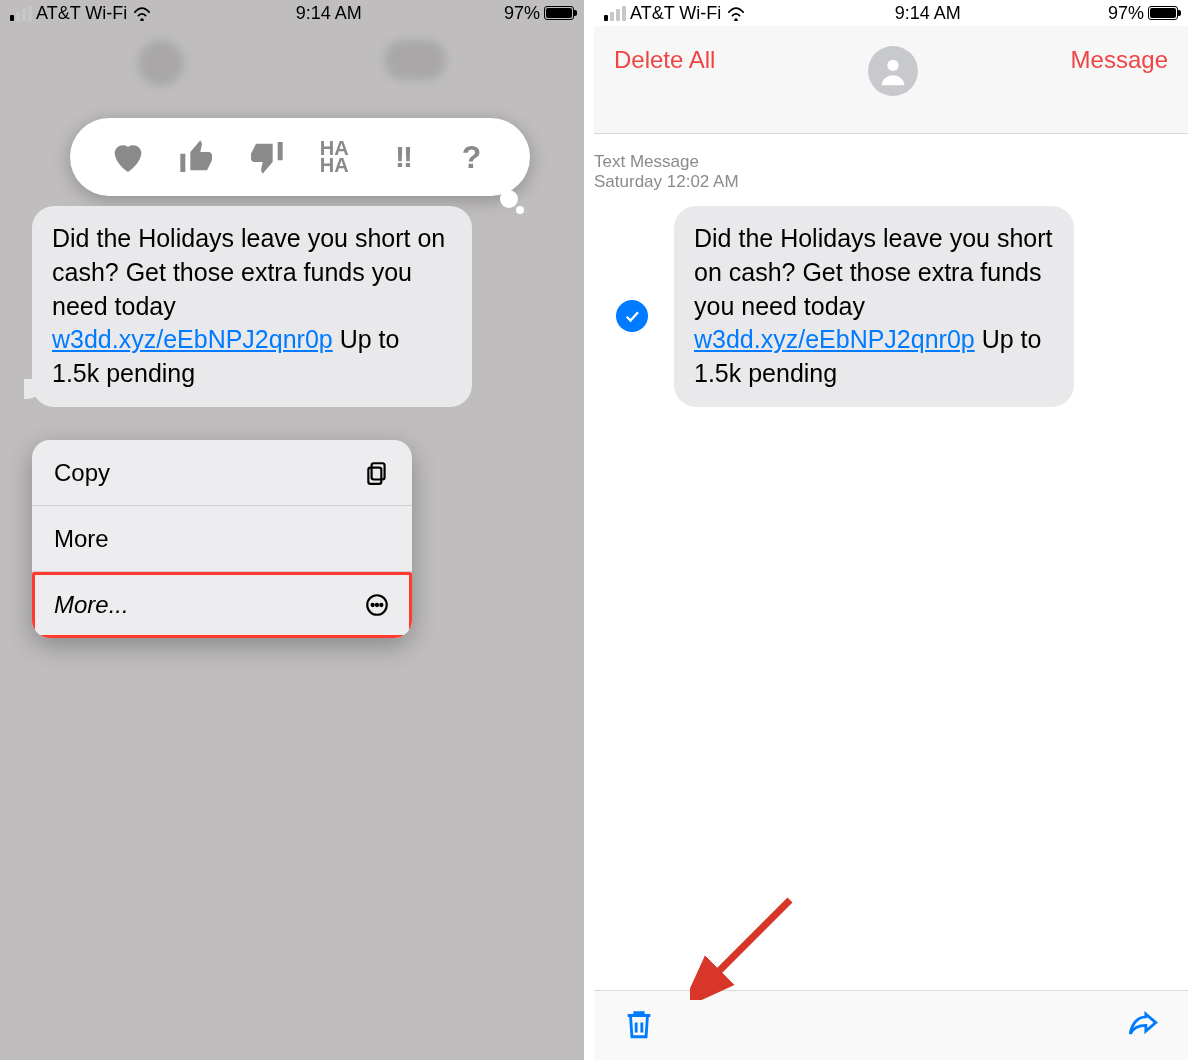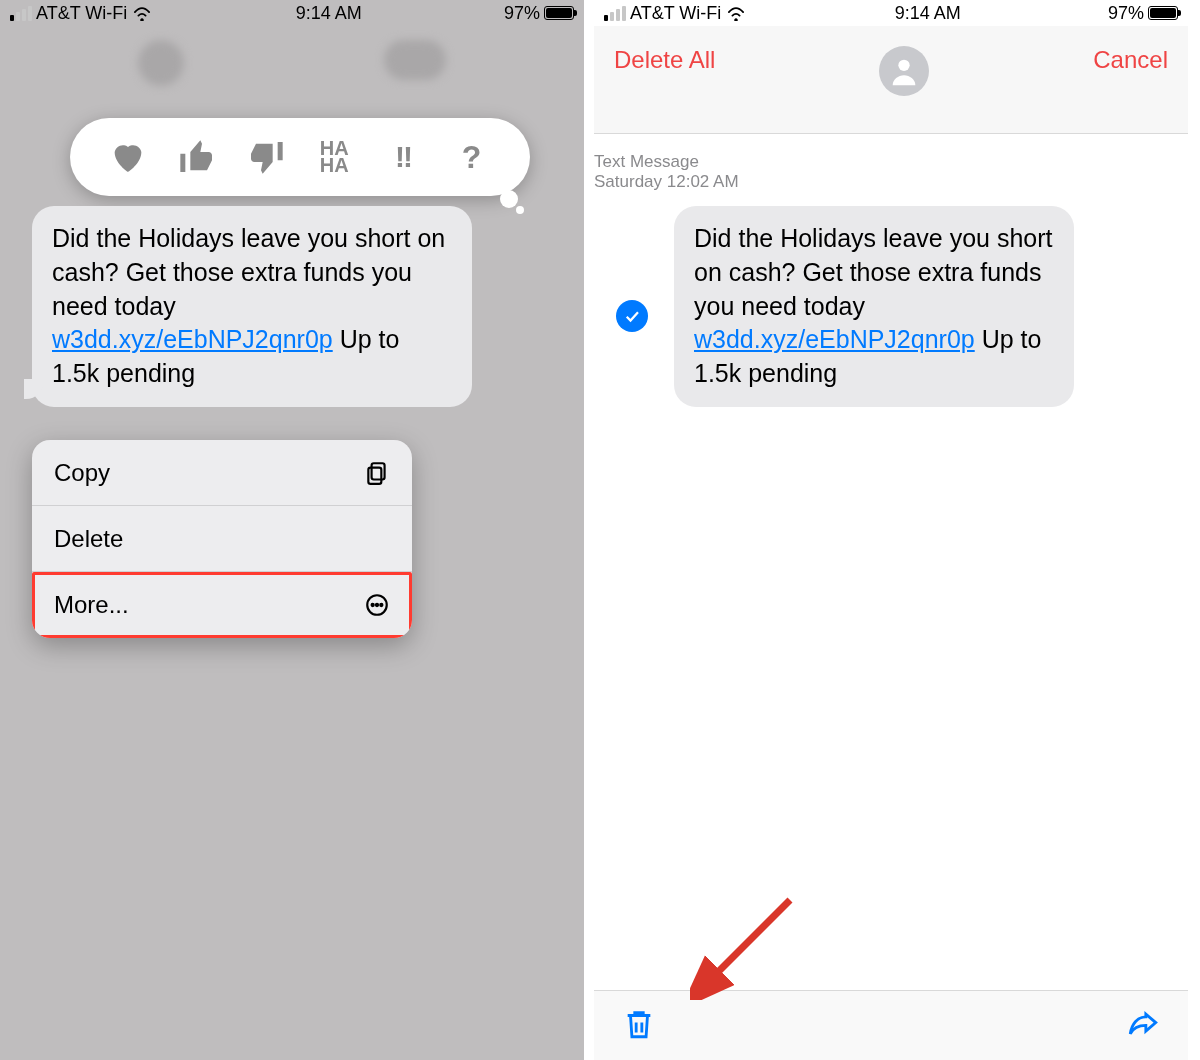--- a/index.html
+++ b/index.html
@@ -73,21 +73,21 @@
   .ctxmenu{
     position:absolute; left:32px; top:440px; width:380px;
     background:rgba(238,238,240,0.96); border-radius:18px; overflow:hidden;
     box-shadow:0 8px 26px rgba(0,0,0,.28);
   }
   .ctxmenu .row{
     height:66px; display:flex; align-items:center; justify-content:space-between;
     padding:16px 22px; font-size:24px; color:#000;
     border-bottom:1px solid rgba(0,0,0,.12);
   }
-  .ctxmenu .row:last-child{border-bottom:none;}
+  .ctxmenu .row:last-child{border-bottom:none;font-style:italic;}
   .ctxmenu .row.highlighted{ outline:3px solid #ff3b30; outline-offset:-3px; border-radius:2px;}
   .ctxmenu svg{ width:26px; height:26px; stroke:#000; fill:none; stroke-width:2;}
 
   
   .edithdr{
     height:108px; border-bottom:1px solid #d9d9d9; background:#f7f7f7;
     display:flex; align-items:flex-start; justify-content:space-between; padding:20px 20px 0;
   }
   .edithdr .avatar{ width:50px;height:50px;border-radius:50%;background:#c8c9cd;display:flex;align-items:center;justify-content:center;}
   .edithdr .avatar svg{width:34px;height:34px;fill:#fff;}
@@ -188,21 +188,21 @@
 
   <div class="ctxmenu">
     <div class="row">
       <span>Copy</span>
       <svg viewBox="0 0 24 24">
           <rect x="7" y="3" width="12" height="15" rx="2"></rect>
           <rect x="4" y="7" width="12" height="15" rx="2"></rect>
         </svg>
     </div>
     <div class="row">
-      <span>Delete</span>
+      <span>More</span>
       <span></span>
     </div>
     <div class="row highlighted">
       <span>More...</span>
       <svg viewBox="0 0 24 24">
           <circle cx="12" cy="12" r="9"></circle>
           <circle cx="8" cy="12" r="1" fill="#000"></circle>
           <circle cx="12" cy="12" r="1" fill="#000"></circle>
           <circle cx="16" cy="12" r="1" fill="#000"></circle>
         </svg>
@@ -237,21 +237,21 @@
   </div>
 
   <div class="edithdr">
     <span class="lnk">Delete All</span>
     <span class="avatar">
       <svg viewBox="0 0 24 24">
           <circle cx="12" cy="8" r="4"></circle>
           <path d="M4 22c0-4 4-7 8-7s8 3 8 7z"></path>
         </svg>
     </span>
-    <span class="lnk">Cancel</span>
+    <span class="lnk">Message</span>
   </div>
 
   <div class="tmheader">
     <div>Text Message</div>
     <div>
       <span class="day">Saturday</span>
       <span>12:02 AM</span>
     </div>
   </div>
 

